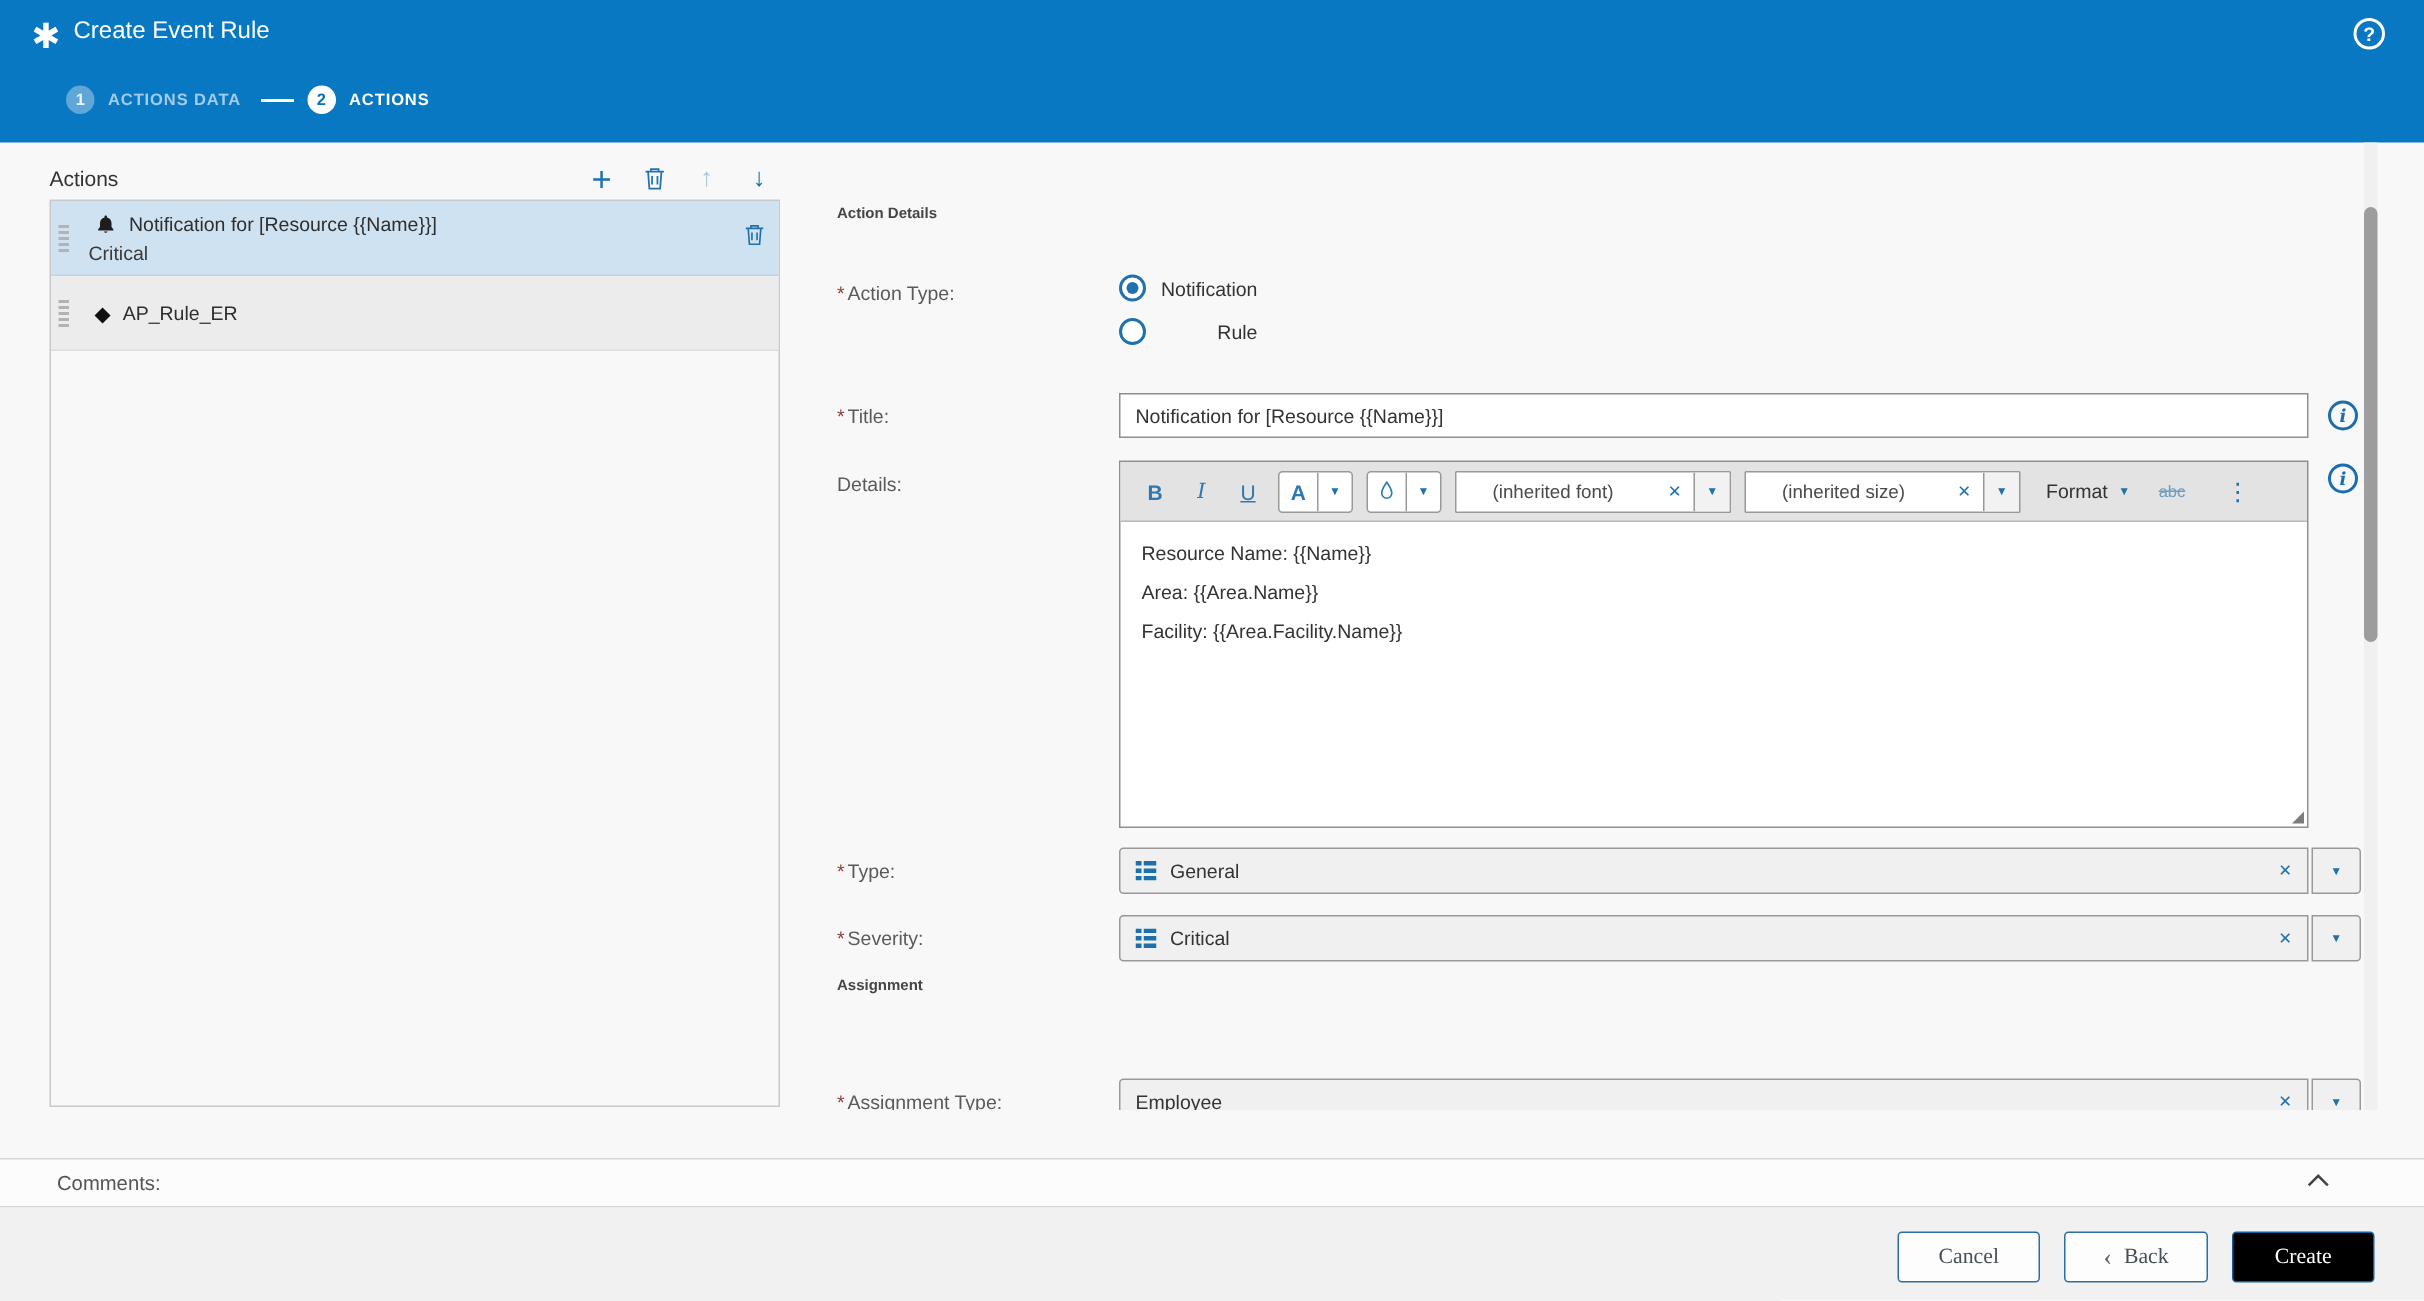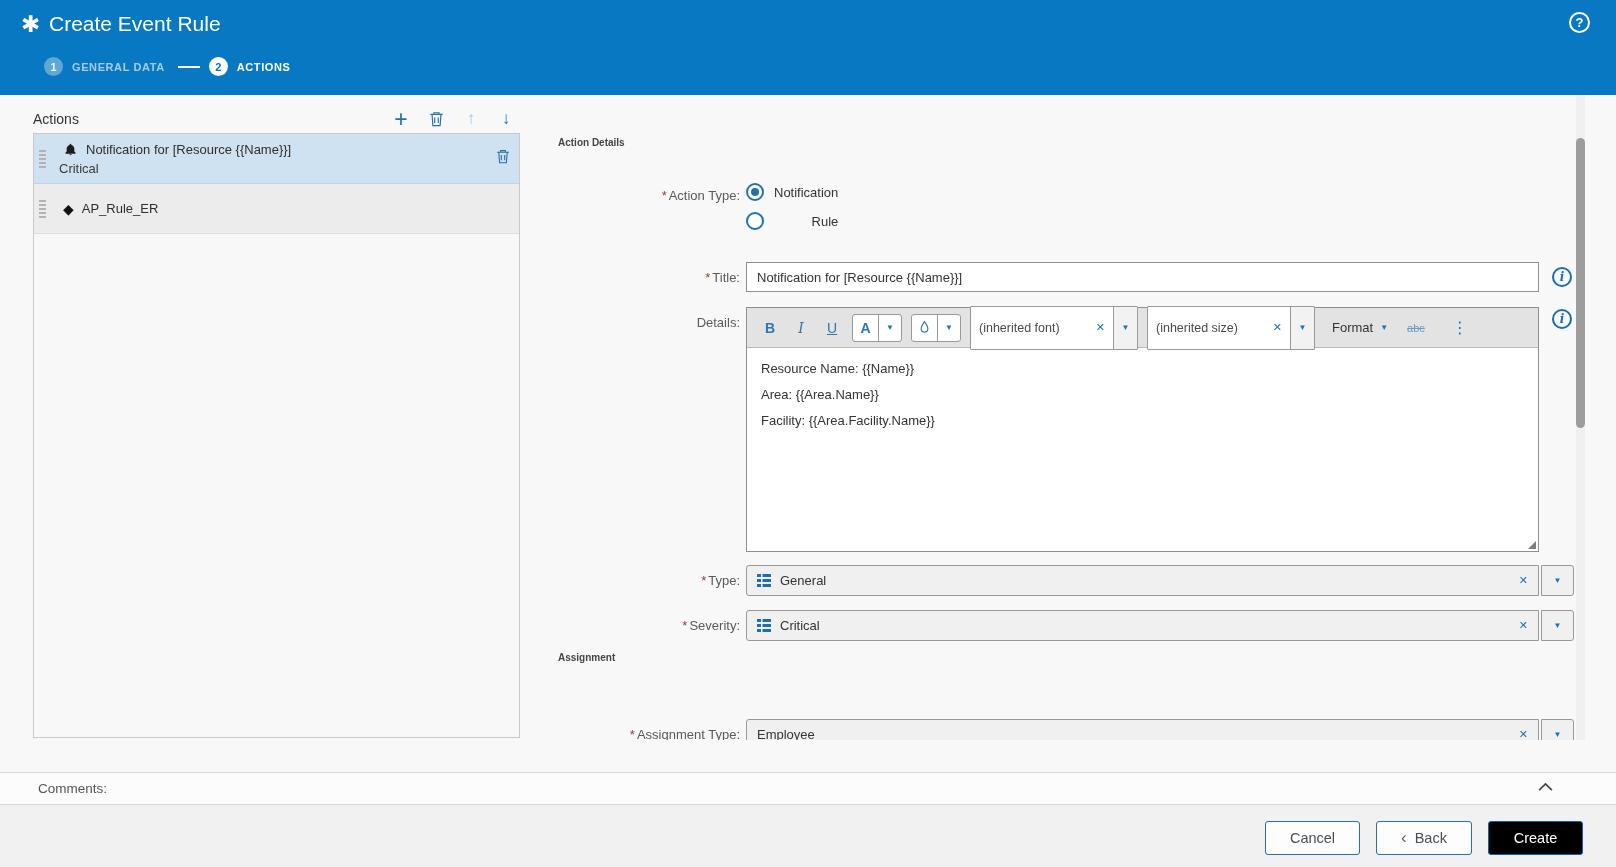--- a/index.html
+++ b/index.html
@@ -3,21 +3,21 @@
 <meta charset="utf-8">
 <style>
   * { box-sizing: border-box; margin: 0; padding: 0; }
   html,body { width:1616px; height:867px; overflow:hidden; }
   body { font-family:"Liberation Sans", sans-serif; background:#f8f8f8; color:#333; }
   #app { position:relative; width:1616px; height:867px; overflow:hidden; }
 
   
   .header { position:absolute; left:0; top:0; width:1616px; height:95px; background:#0878c2; }
   .app-icon { position:absolute; left:21px; top:11px; color:#fff; font-size:23px; line-height:26px; }
-  .app-title { position:absolute; left:49px; top:12px; color:#fff; font-size:21px; font-weight:400; }
+  .app-title { position:absolute; left:49px; top:12px; color:#fff; font-size:16px; font-weight:400; }
   .help-btn { position:absolute; right:26px; top:12px; width:21px; height:21px; border:2px solid #fff; border-radius:50%;
               color:#fff; font-size:13px; font-weight:bold; display:flex; align-items:center; justify-content:center; cursor:pointer; }
   .stepper { position:absolute; left:44px; top:57px; display:flex; align-items:center; }
   .step-circle { width:19px; height:19px; border-radius:50%; display:flex; align-items:center; justify-content:center;
                  font-size:11px; font-weight:bold; }
   .step-circle.done { background:rgba(255,255,255,0.35); color:#eef6fc; }
   .step-circle.active { background:#fff; color:#0b72b5; }
   .step-label { margin-left:9px; font-size:11px; font-weight:600; letter-spacing:0.6px; }
   .step-label.done { color:rgba(255,255,255,0.62); }
   .step-label.active { color:#fff; }
@@ -46,21 +46,21 @@
   .diamond-glyph { font-size:14px; color:#111; line-height:14px; }
   .item-trash { align-self:center; cursor:pointer; }
 
   
   .right-pane { position:absolute; left:558px; top:95px; width:1018px; height:645px; overflow:hidden; }
   .section-title { position:absolute; left:0; font-size:10px; color:#454545;font-weight:bold; }
   .st-details { top:42px; }
   .st-assignment { top:557px; }
 
   .form-row { position:absolute; left:0; display:flex; align-items:center; }
-  .lbl { width:182px; text-align:right; font-size:13px; color:#5a5a5a; flex:0 0 182px; }
+  .lbl { width:182px; font-size:13px; color:#5a5a5a; flex:0 0 182px; }
   .req { color:#8a4137; margin-right:2px; font-size:13px; }
   .field-gap { width:6px; flex:0 0 6px; }
 
   .row-action-type { top:88px; align-items:flex-start; }
   .row-action-type .lbl { padding-top:5px; }
   .radio-group { display:flex; flex-direction:column; gap:11px; margin-left:6px; }
   .radio-opt { display:flex; align-items:center; gap:10px; cursor:pointer;justify-content:space-between; }
   .radio-circle { width:18px; height:18px; border:2px solid #2171ad; border-radius:50%; background:#fff;
                   display:flex; align-items:center; justify-content:center; }
   .radio-circle.checked::after { content:""; width:8px; height:8px; border-radius:50%; background:#2171ad; }
@@ -83,21 +83,21 @@
   .fmt-btn { min-width:22px; height:24px; display:flex; align-items:center; justify-content:center;
              font-size:14px; color:#2e77b0; cursor:pointer; }
   .fmt-bold { font-weight:bold; }
   .fmt-italic { font-style:italic; font-family:"DejaVu Serif",serif; }
   .fmt-underline { text-decoration:underline; }
   .btn-group { display:flex; height:28px; background:#fff; border:1px solid #999; border-radius:3px; overflow:hidden; }
   .btn-group .cell { display:flex; align-items:center; justify-content:center; cursor:pointer; }
   .btn-group .cell-icon { width:26px; border-right:1px solid #999; color:#2e77b0; font-size:14px; font-weight:bold; }
   .btn-group .cell-arrow { width:22px; }
   .dd-arrow { font-size:8px; color:#2171ad; }
-  .combo { display:flex; height:44px; border-radius:1px; overflow:hidden; border:1px solid #999; background:#fff; }
+  .combo { display:flex; height:28px; border-radius:1px; overflow:hidden; border:1px solid #999; background:#fff;padding-left:16px; }
   .combo-main { display:flex; align-items:center; padding:0 8px; gap:8px; }
   .combo-text { font-size:12.5px; color:#4a4a4a; white-space:nowrap; }
   .combo-font .combo-main { width:142px; justify-content:space-between; }
   .combo-size .combo-main { width:142px; justify-content:space-between; }
   .clear-x { font-size:11px; color:#2171ad; cursor:pointer; }
   .combo-arrow-btn { width:24px; border-left:1px solid #999; background:#f2f2f2; display:flex; align-items:center; justify-content:center; cursor:pointer; }
   .format-btn { display:flex; align-items:center; gap:7px; margin-left:8px; cursor:pointer; }
   .format-text { font-size:13px; color:#333; }
   .strike-btn { font-size:11px; color:#6f9cbf; text-decoration:line-through; margin-left:10px; cursor:pointer; }
   .more-btn { font-size:16px; color:#2171ad; margin-left:18px; cursor:pointer; letter-spacing:0; }
@@ -119,40 +119,40 @@
   
   .scroll-track { position:absolute; left:1576px; top:95px; width:9px; height:645px; background:#f0f0f0; }
   .scroll-thumb { position:absolute; left:0; top:43px; width:9px; height:290px; background:#9d9d9d; border-radius:5px; cursor:grab; }
 
   
   .comments-bar { position:absolute; left:0; top:772px; width:1616px; height:33px; background:#fcfcfc;
                   border-top:1px solid #d6d6d6; border-bottom:1px solid #d6d6d6; display:flex; align-items:center; }
   .comments-label { margin-left:38px; font-size:13.5px; color:#555; }
   .collapse-btn { position:absolute; right:62px; top:8px; cursor:pointer; display:flex; }
   .footer { position:absolute; left:0; top:805px; width:1616px; height:62px; background:#f1f1f1; }
-  .btn { position:absolute; top:16px; height:34px; border-radius:3px; font-family:Liberation Sans, sans-serif;
+  .btn { position:absolute; top:16px; height:34px; border-radius:3px; font-family:Liberation Serif, serif;
          font-size:14.5px; display:flex; align-items:center; justify-content:center; cursor:pointer; gap:8px; }
   .btn-outline { background:#fdfdfd; border:1px solid #2e6da4; color:#474f54; }
   .btn-cancel { left:1265px; width:95px; }
   .btn-back { left:1376px; width:96px; }
   .btn-create { left:1488px; width:95px; background:#000000; border:1px solid #11609f; color:#fff; }
   .back-chevron { font-size:17px; color:#5a6268; line-height:14px; }
 </style>
 </head>
 <body>
 
 <div id="app">
 
   <div class="header">
     <span class="app-icon">✱</span>
     <span class="app-title">Create Event Rule</span>
     <div class="help-btn">?</div>
     <div class="stepper">
       <div class="step-circle done">1</div>
-      <span class="step-label done">GENERAL DATA</span>
+      <span class="step-label done">ACTIONS DATA</span>
       <div class="step-connector"></div>
       <div class="step-circle active">2</div>
       <span class="step-label active">ACTIONS</span>
     </div>
   </div>
 
   <div class="actions-header">
     <span class="actions-title">Actions</span>
     <div class="actions-tools">
       <div class="tool-btn">

